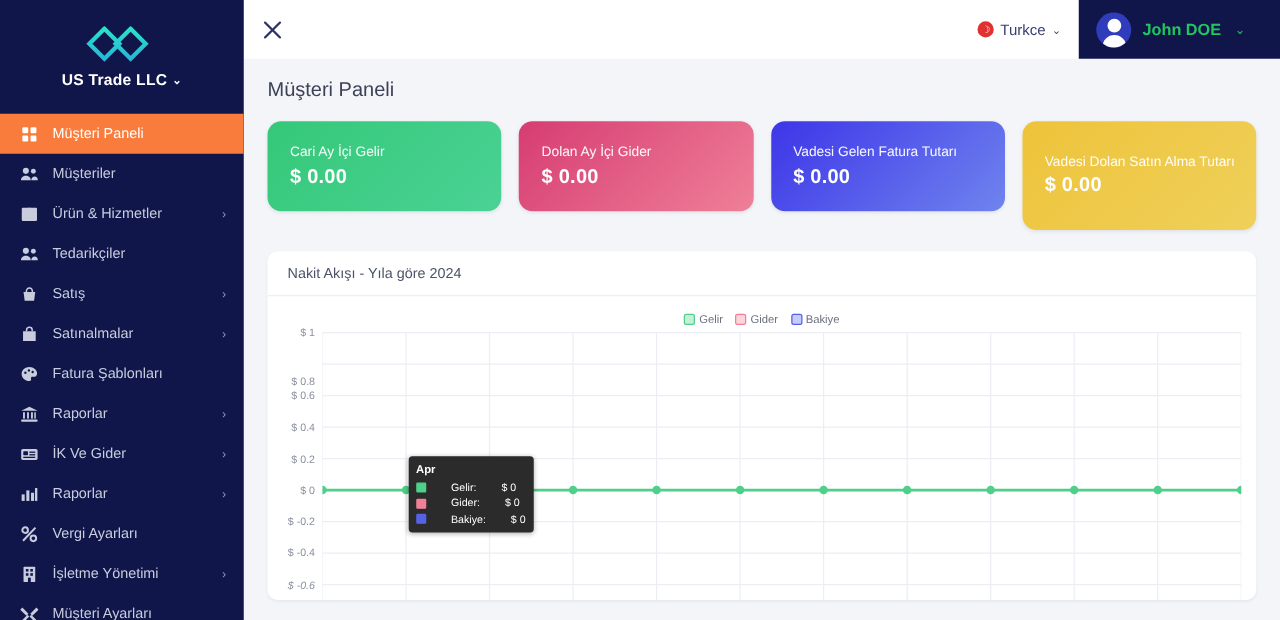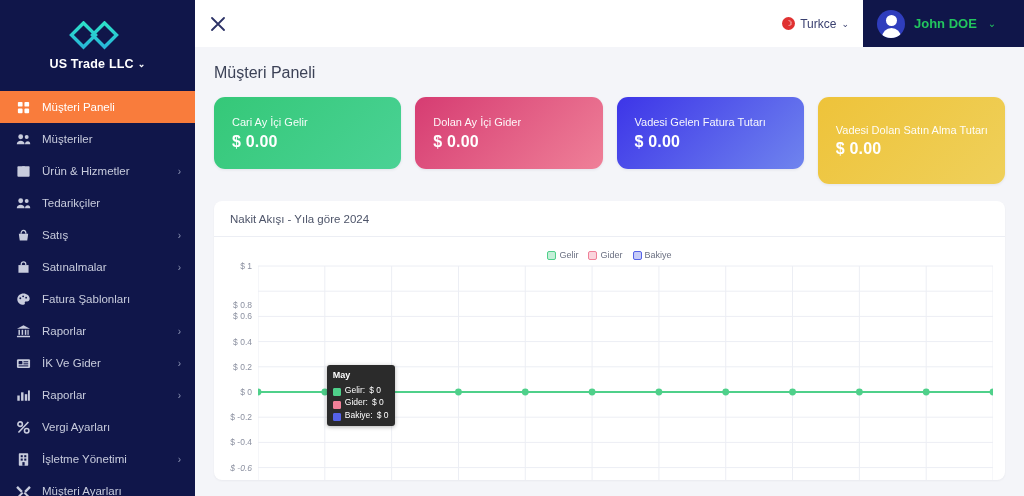--- a/index.html
+++ b/index.html
@@ -148,21 +148,21 @@
   }
   svg.grid { position: absolute; left: 44px; top: 0; }
 
   .tooltip {
     position: absolute; background: #2b2b2b; color: #ffffff;
     border-radius: 3px; padding: 4px 6px 5px 6px;
     font-size: 8.5px; line-height: 1.45; z-index: 5;
     box-shadow: 0 1px 4px rgba(0,0,0,.3);
   }
   .tt-title { font-weight: bold; margin-bottom: 2px; font-size: 9px; }
-  .tt-row { display: flex; align-items: flex-end; gap: 4px; white-space: nowrap; }
+  .tt-row { display: flex; align-items: center; gap: 20px; white-space: nowrap; }
   .tt-sw { width: 8px; height: 8px; border-radius: 1px; border: 1px solid; flex: 0 0 8px; }
 </style>
 </head>
 <body>
 
 <div class="app">
 
   <aside class="sidebar">
     <div class="brand">
       <svg class="logo-mark" viewBox="0 0 62 34">
@@ -445,21 +445,21 @@
               <circle cx="267.27272727272725" cy="155" r="3.4" fill="#4fd08a"></circle>
               <circle cx="334.09090909090907" cy="155" r="3.4" fill="#4fd08a"></circle>
               <circle cx="400.9090909090909" cy="155" r="3.4" fill="#4fd08a"></circle>
               <circle cx="467.7272727272727" cy="155" r="3.4" fill="#4fd08a"></circle>
               <circle cx="534.5454545454545" cy="155" r="3.4" fill="#4fd08a"></circle>
               <circle cx="601.3636363636363" cy="155" r="3.4" fill="#4fd08a"></circle>
               <circle cx="668.1818181818181" cy="155" r="3.4" fill="#4fd08a"></circle>
               <circle cx="735" cy="155" r="3.4" fill="#4fd08a"></circle>
             </svg>
           <div class="tooltip" id="tooltip" style="left: 112.818px; top: 128px;">
-            <div class="tt-title">May</div>
+            <div class="tt-title">Apr</div>
             <div id="ttrows">
                 <div class="tt-row">
                   <span class="tt-sw" style="background:#4fd08a;border-color:#4fd08a"></span>
                   <span>Gelir:</span>
                   <span>$ 0</span>
                 </div>
                 <div class="tt-row">
                   <span class="tt-sw" style="background:#f08098;border-color:#f08098"></span>
                   <span>Gider:</span>
                   <span>$ 0</span>

